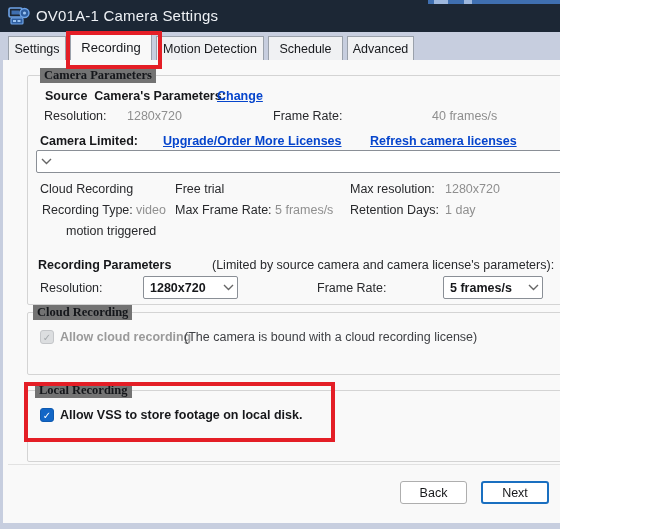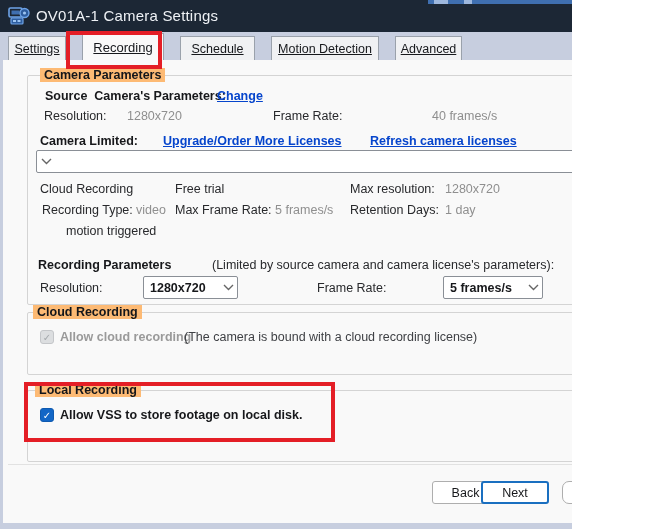--- a/index.html
+++ b/index.html
@@ -1,43 +1,43 @@
 <!DOCTYPE html>
 <html><head>
 <meta charset="utf-8">
 <style>
   html,body{margin:0;padding:0;}
   body{font-family:"Liberation Sans","DejaVu Sans",sans-serif;}
-  .stage{position:relative;width:560px;height:529px;background:#c7cedf;overflow:hidden;padding-left:12px;}
+  .stage{position:relative;width:560px;height:529px;background:#c7cedf;overflow:hidden;}
 
   
   .titlebar{position:absolute;left:0;top:0;width:662px;height:32px;background:#1c2735;}
   .top-strip{position:absolute;left:428px;top:0;width:234px;height:4px;background:#3f6fb0;}
   .speck{position:absolute;top:0;height:4px;background:#9db7dd;}
   .win-title{position:absolute;left:36px;top:7px;font-size:15px;color:#eef1f5;letter-spacing:.2px;}
   .close-btn{position:absolute;left:620px;top:5px;width:26px;height:22px;color:#ffffff;
              font-size:17px;font-weight:bold;text-align:center;line-height:22px;cursor:pointer;}
   .app-icon{position:absolute;left:7px;top:4px;width:24px;height:24px;}
 
   
   .right-edge{position:absolute;left:659px;top:32px;width:3px;height:497px;background:#8e96a8;}
 
   
   .tabbar{position:absolute;left:8px;top:33px;height:27px;display:flex;align-items:flex-end;z-index:3;}
   .tab{box-sizing:border-box;height:24px;background:#f0f1f3;border:1px solid #9aa1ab;border-bottom:none;
        font-size:12.5px;color:#16181c;display:flex;align-items:center;justify-content:center;
-       margin-right:16px;cursor:pointer;text-decoration:underline;}
+       margin-right:4px;cursor:pointer;}
   .tab.active{height:27px;background:#f9f9f9;font-size:13px;}
 
   
   .panel{position:absolute;left:3px;top:60px;width:650px;height:463px;background:#f9f9f9;z-index:1;}
 
   .group{position:absolute;box-sizing:border-box;border:1px solid #d4d4d4;border-radius:2px;z-index:2;}
-  .legend{position:absolute;font-size:12.5px;font-weight:bold;color:#14161a;background:#fdba74;
-          padding:0 4px;z-index:4;white-space:nowrap;}
+  .legend{position:absolute;font-size:12.5px;font-weight:bold;color:#14161a;background:#737373;
+          padding:0 4px;z-index:4;white-space:nowrap;font-family:Liberation Serif, serif;}
 
   .txt{position:absolute;font-size:12.5px;color:#28292c;white-space:pre;z-index:4;}
   .bold{font-weight:bold;color:#17181b;}
   .val{color:#8f8f8f;}
   .link{color:#0645cc;font-weight:bold;text-decoration:underline;cursor:pointer;}
 
   .combo{position:absolute;box-sizing:border-box;background:#ffffff;border:1px solid #8a8f96;
          border-radius:2px;display:flex;align-items:center;z-index:4;cursor:pointer;}
   .combo .ctext{flex:1;font-size:12.5px;font-weight:bold;color:#17181b;padding:0 4px 0 6px;
                 overflow:hidden;white-space:nowrap;}
@@ -81,22 +81,22 @@
     <div class="speck" style="left:6px;width:14px;"></div>
     <div class="speck" style="left:36px;width:8px;"></div>
     <div class="speck" style="left:152px;width:14px;"></div>
     <div class="speck" style="left:208px;width:16px;"></div>
   </div>
   <div class="right-edge"></div>
 
   <div class="tabbar">
     <div class="tab" style="width:58px;">Settings</div>
     <div class="tab active" style="width:82px;">Recording</div>
+    <div class="tab" style="width:108px;">Motion Detection</div>
     <div class="tab" style="width:75px;">Schedule</div>
-    <div class="tab" style="width:108px;">Motion Detection</div>
     <div class="tab" style="width:67px;">Advanced</div>
   </div>
 
   <div class="panel"></div>
 
   <div class="group" style="left:27px;top:75px;width:618px;height:230px;"></div>
   <div class="legend" style="left:40px;top:68px;">Camera Parameters</div>
 
   <div class="txt bold" style="left:45px;top:89px;">Source  Camera's Parameters:</div>
   <div class="txt link" style="left:217px;top:89px;">Change</div>
@@ -162,17 +162,17 @@
 
   <div class="group" style="left:27px;top:390px;width:618px;height:72px;"></div>
   <div class="legend" style="left:35px;top:383px;">Local Recording</div>
   <div class="checkbox on" style="left:40px;top:408px;">✓</div>
   <div class="txt bold" style="left:60px;top:408px;">Allow VSS to store footage on local disk.</div>
 
   <div class="annotation" style="left:66px;top:31px;width:88px;height:30px;"></div>
   <div class="annotation" style="left:24px;top:382px;width:303px;height:52px;"></div>
 
   <div class="divider"></div>
-  <div class="btn" style="left:400px;top:481px;width:67px;margin-left:32px;">Back</div>
+  <div class="btn" style="left:400px;top:481px;width:67px;">Back</div>
   <div class="btn primary" style="left:481px;top:481px;width:68px;">Next</div>
   <div class="btn" style="left:562px;top:481px;width:67px;border-radius:7px;">Finish</div>
 
 </div>
 
 </body></html>

